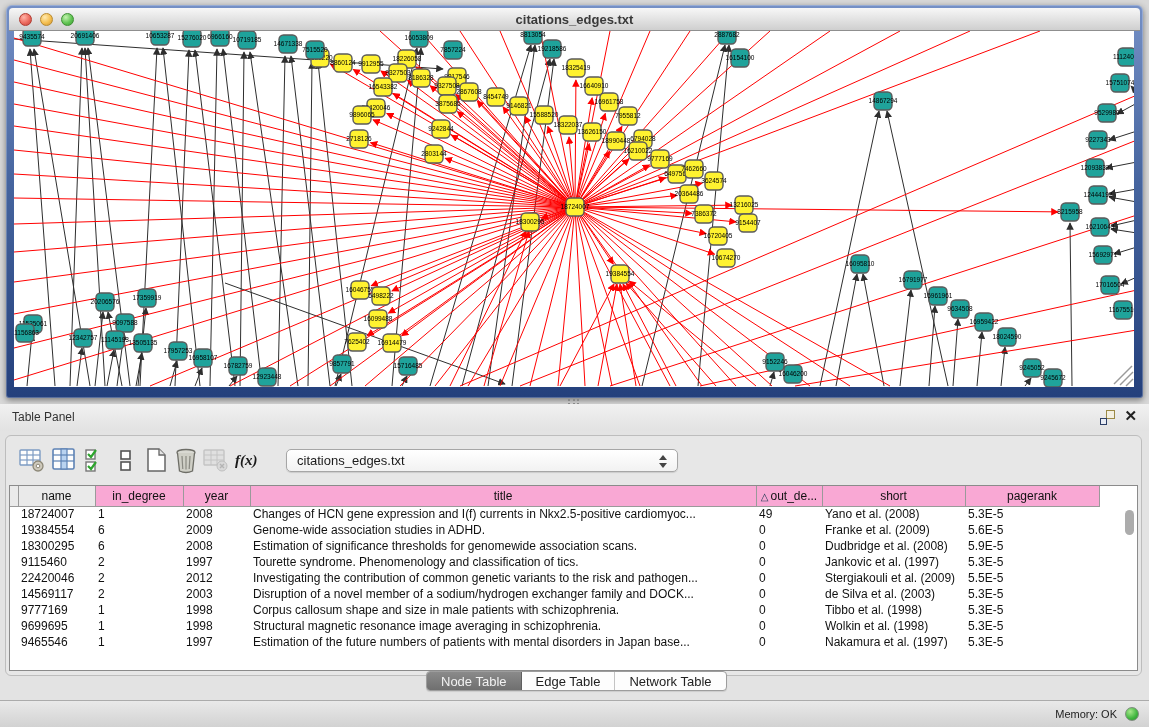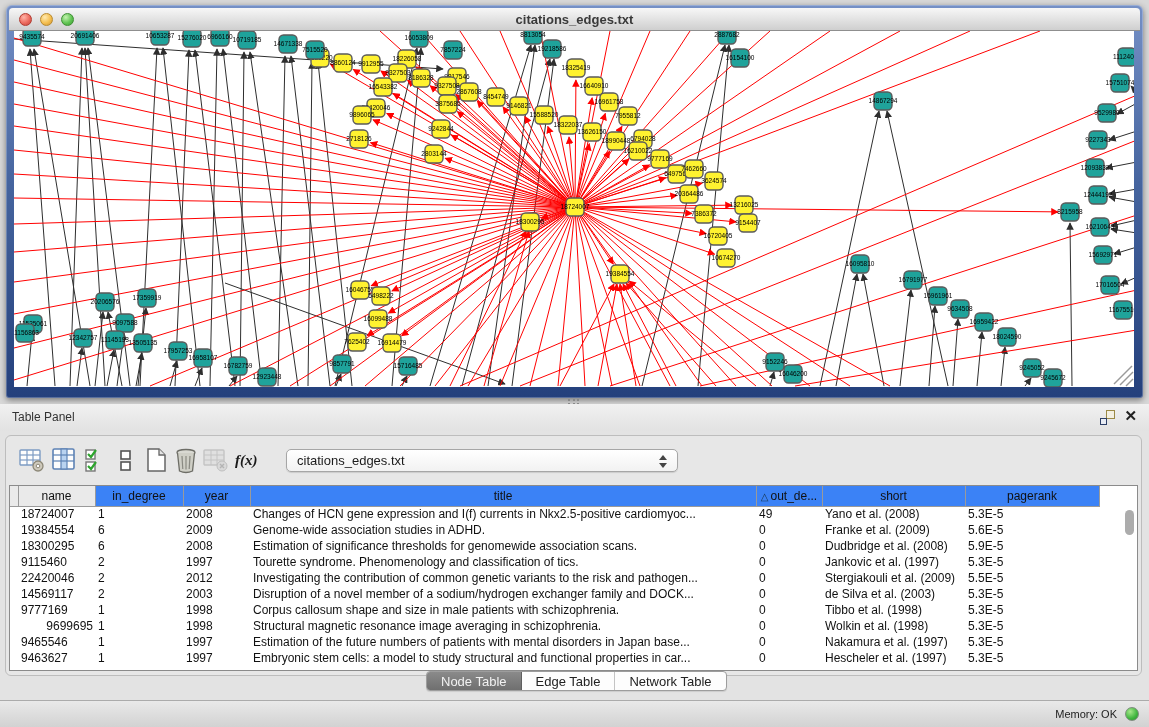--- a/index.html
+++ b/index.html
@@ -66,21 +66,21 @@
   .dd-arrows { position:absolute; right:9px; top:4px; width:9px; height:15px; }
   .dd-arrows .up   { position:absolute; top:1px;  left:0; width:0; height:0; border-left:4.5px solid transparent; border-right:4.5px solid transparent; border-bottom:5px solid #444; }
   .dd-arrows .down { position:absolute; bottom:1px; left:0; width:0; height:0; border-left:4.5px solid transparent; border-right:4.5px solid transparent; border-top:5px solid #444; }
   .table-wrap {
     position:absolute; left:3px; top:49px; width:1129px; height:186px;
     background:#ffffff; border:1px solid #8b8b8b; overflow:hidden;
   }
   table.data { border-collapse:collapse; table-layout:fixed; }
   table.data th {
     height:20px; font-size:12px; font-weight:normal; color:#111;
-    background:#3b82f6; border-right:1px solid #9a9a9a; border-bottom:1px solid #9a9a9a;
+    background:#f9a8d4; border-right:1px solid #9a9a9a; border-bottom:1px solid #9a9a9a;
     overflow:hidden; white-space:nowrap; text-align:center; padding:0 2px;
   }
   table.data th.gutter, table.data th.namecol { background:#EAEAEA; }
   table.data td {
     height:16px; font-size:12px; color:#111; padding:0 2px 0 3px;
     white-space:nowrap; overflow:hidden;
   }
   .sort-tri { color:#17364f; font-size:10px; margin-right:2px; }
   .vscroll-thumb {
     position:absolute; right:3px; top:24px; width:9px; height:25px;
@@ -854,48 +854,38 @@
                 <td style="width: 77px;">9777169</td>
                 <td style="width: 88px;">1</td>
                 <td style="width: 67px;">1998</td>
                 <td style="width: 506px;">Corpus callosum shape and size in male patients with schizophrenia.</td>
                 <td style="width: 66px;">0</td>
                 <td style="width: 143px;">Tibbo et al. (1998)</td>
                 <td style="width: 134px;">5.3E-5</td>
               </tr>
               <tr>
                 <td style="width: 8px;"></td>
-                <td style="width: 77px; text-align: right;">9699695</td>
+                <td style="width: 77px;">9699695</td>
                 <td style="width: 88px;">1</td>
                 <td style="width: 67px;">1998</td>
                 <td style="width: 506px;">Structural magnetic resonance image averaging in schizophrenia.</td>
                 <td style="width: 66px;">0</td>
                 <td style="width: 143px;">Wolkin et al. (1998)</td>
                 <td style="width: 134px;">5.3E-5</td>
               </tr>
               <tr>
                 <td style="width: 8px;"></td>
                 <td style="width: 77px;">9465546</td>
                 <td style="width: 88px;">1</td>
                 <td style="width: 67px;">1997</td>
                 <td style="width: 506px;">Estimation of the future numbers of patients with mental disorders in Japan base...</td>
                 <td style="width: 66px;">0</td>
                 <td style="width: 143px;">Nakamura et al. (1997)</td>
                 <td style="width: 134px;">5.3E-5</td>
               </tr>
-              <tr>
-                <td style="width: 8px;"></td>
-                <td style="width: 77px;">9463627</td>
-                <td style="width: 88px;">1</td>
-                <td style="width: 67px;">1997</td>
-                <td style="width: 506px;">Embryonic stem cells: a model to study structural and functional properties in car...</td>
-                <td style="width: 66px;">0</td>
-                <td style="width: 143px;">Hescheler et al. (1997)</td>
-                <td style="width: 134px;">5.3E-5</td>
-              </tr>
             </tbody>
         </table>
         <div class="vscroll-thumb"></div>
       </div>
     </div>
 
     <div class="tabs" id="tabs">
         <span class="tab active">Node Table</span>
         <span class="tab">Edge Table</span>
         <span class="tab">Network Table</span>

